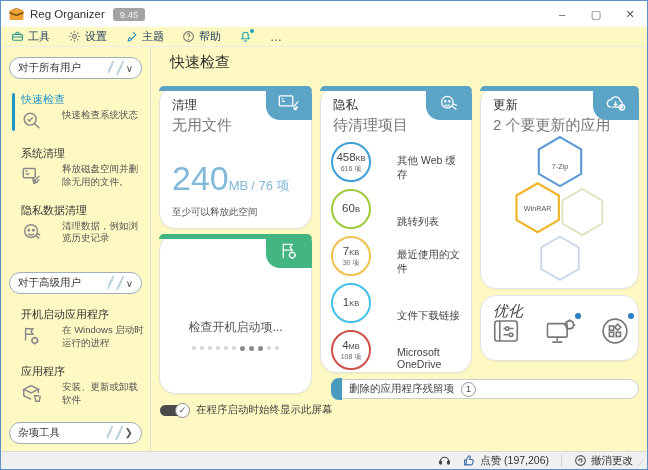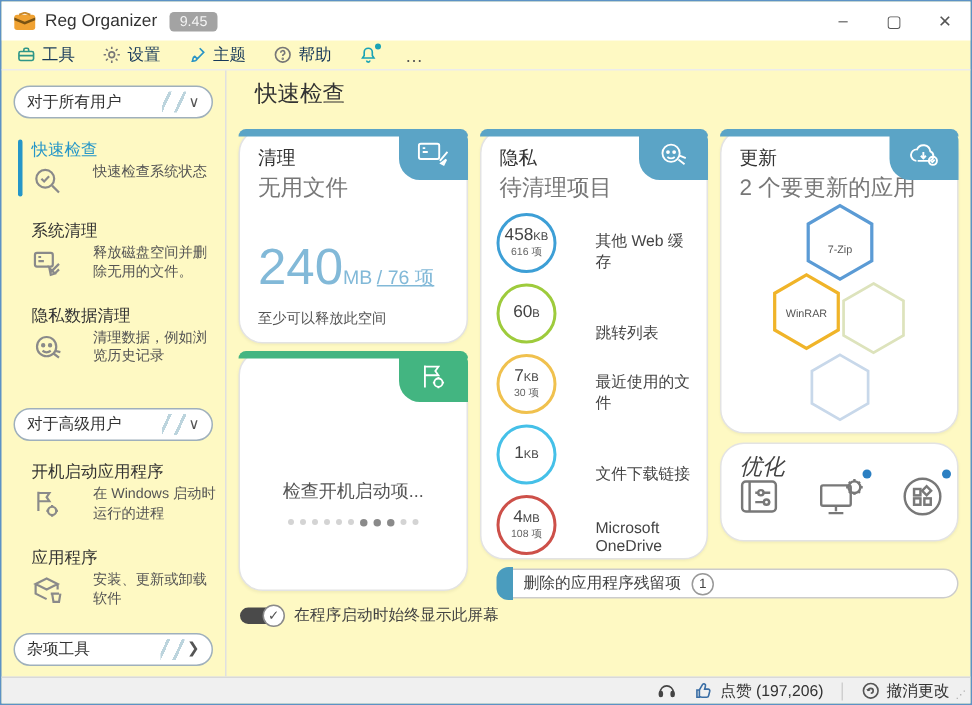--- a/index.html
+++ b/index.html
@@ -44,21 +44,21 @@
   .card.badged::before { content:""; position:absolute; top:-1px; left:-1px; right:-1px; height:5px; border-radius:8px 8px 0 0; background:var(--bc,#5ba4c6); }
   .badge { position:absolute; top:-1px; right:-1px; width:46px; height:34px; background:var(--bc,#5ba4c6); border-radius:0 8px 0 14px; display:flex; align-items:center; justify-content:center; color:#fff; }
 
   
   .card-head { padding:10px 12px 0 12px; }
   .card-head .t { font-size:12.5px; color:#333; }
   .card-head .s { font-size:15px; color:#777; margin-top:2px; }
   .big-num { position:absolute; left:12px; top:72px; color:#82b9d8; white-space:nowrap; }
   .big-num .v { font-size:34px; font-weight:300; }
   .big-num .u { font-size:13px; }
-  .big-num .c { font-size:13px; margin-left:3px;text-decoration:underline; }
+  .big-num .c { font-size:13px; margin-left:3px; }
   .card-foot { position:absolute; left:12px; bottom:9px; font-size:9.5px; color:#555; }
 
   
   .startup-center { position:absolute; left:0; right:0; top:84px; text-align:center; }
   .startup-center .txt { font-size:12px; color:#555; }
   .dots { margin-top:10px; display:flex; justify-content:center; gap:4px; }
   .dots i { width:4px; height:4px; border-radius:50%; background:#d4d4d4; }
   .dots i.on { background:#8a8a8a; width:5px; height:5px; margin-top:-0.5px; }
 
   

